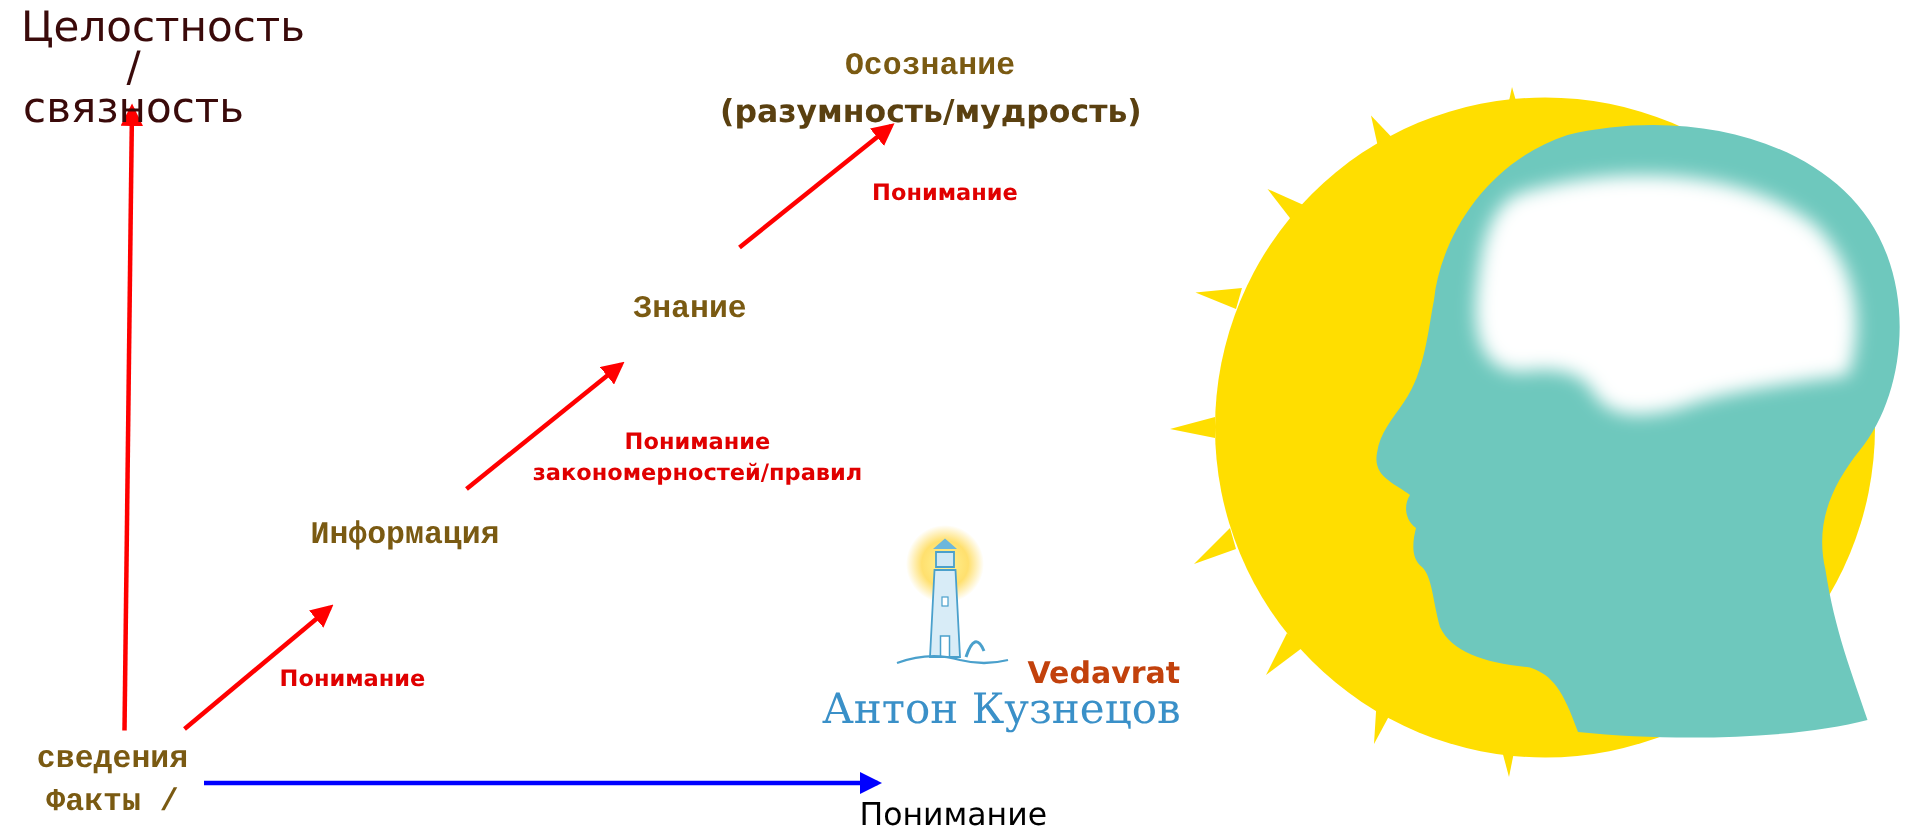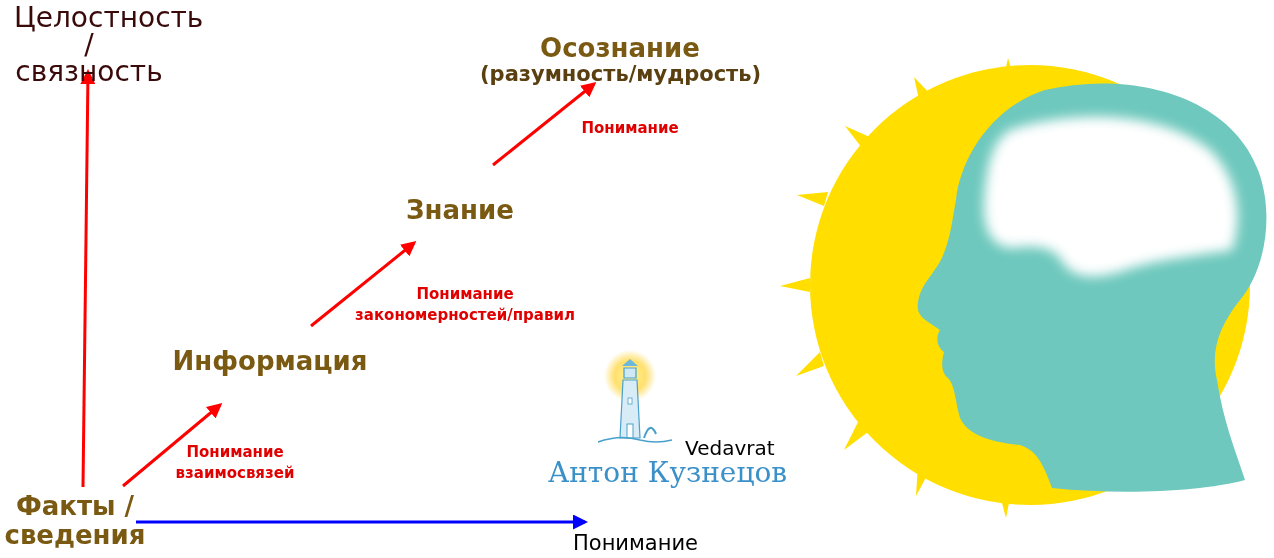--- a/index.html
+++ b/index.html
@@ -1,25 +1,25 @@
 <!DOCTYPE html>
 <html><head>
 <meta charset="utf-8">
 <style>
   html, body { margin: 0; padding: 0; background: #ffffff; }
   body { width: 1274px; height: 558px; position: relative; overflow: hidden;
          font-family: "DejaVu Sans", sans-serif; }
   .abs { position: absolute; }
   .axis-label { color: #3a0a0a; font-size: 28px; line-height: 27px; text-align: center; }
-  .stage { color: #7a5a12; font-weight: bold; font-size: 26px; text-align: center; white-space: nowrap; }
+  .stage { color: #7a5a12; font-weight: bold; font-size: 21px; text-align: center; white-space: nowrap; font-family: Liberation Mono, monospace; }
   .stage-sub { color: #5a4010; font-weight: bold; font-size: 21px; text-align: center; white-space: nowrap; }
   .step { color: #e00000; font-weight: bold; font-size: 15px; line-height: 21px; text-align: center; white-space: nowrap; }
   .x-label { color: #000; font-size: 21px; white-space: nowrap; }
   svg.overlay { position: absolute; left: 0; top: 0; }
-  .logo-vedavrat { color: #000000; font-size: 20px; white-space: nowrap; font-family: "DejaVu Sans", sans-serif; }
+  .logo-vedavrat { color: #c2410c; font-size: 20px; white-space: nowrap; font-family: "DejaVu Sans", sans-serif; font-weight: bold; }
   .logo-name { color: #3a90c8; font-size: 28px; white-space: nowrap; font-family: "DejaVu Serif", serif; }
 </style>
 </head>
 <body>
 
 <svg class="overlay" width="1274" height="558">
   <defs>
     <marker id="redHead" viewBox="0 0 10 10" refX="8" refY="5" markerWidth="5" markerHeight="5" orient="auto">
       <path d="M0,0 L10,5 L0,10 z" fill="#ff0000"></path>
     </marker>
@@ -38,34 +38,33 @@
 </svg>
 
 <div class="abs axis-label" style="left:14px; top:4px; width:150px;">
   <div>Целостность</div>
   <div>/ связность</div>
 </div>
 
 <div class="abs x-label" style="left:573px; top:531px;">Понимание</div>
 
 <div class="abs stage" style="left:0px; top:492px; width:150px; line-height:29px;">
+  <div>сведения</div>
   <div>Факты /</div>
-  <div>сведения</div>
 </div>
 
 <div class="abs stage" style="left:170px; top:346px; width:200px;">Информация</div>
 
 <div class="abs stage" style="left:390px; top:195px; width:140px;">Знание</div>
 
 <div class="abs stage" style="left:500px; top:33px; width:240px;">Осознание</div>
 <div class="abs stage-sub" style="left:480px; top:62px; width:280px;">(разумность/мудрость)</div>
 
 <div class="abs step" style="left:150px; top:442px; width:170px;">
   <div>Понимание</div>
-  <div>взаимосвязей</div>
 </div>
 <div class="abs step" style="left:325px; top:284px; width:280px;">
   <div>Понимание</div>
   <div>закономерностей/правил</div>
 </div>
 <div class="abs step" style="left:520px; top:118px; width:220px;">
   <div>Понимание</div>
 </div>
 
 <div class="abs" style="left:545px; top:350px; width:240px; height:145px;">

